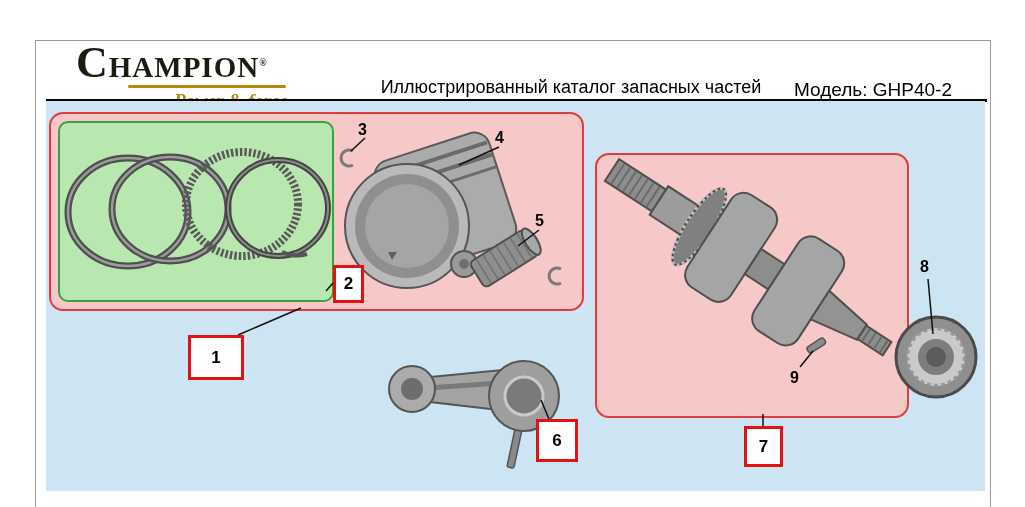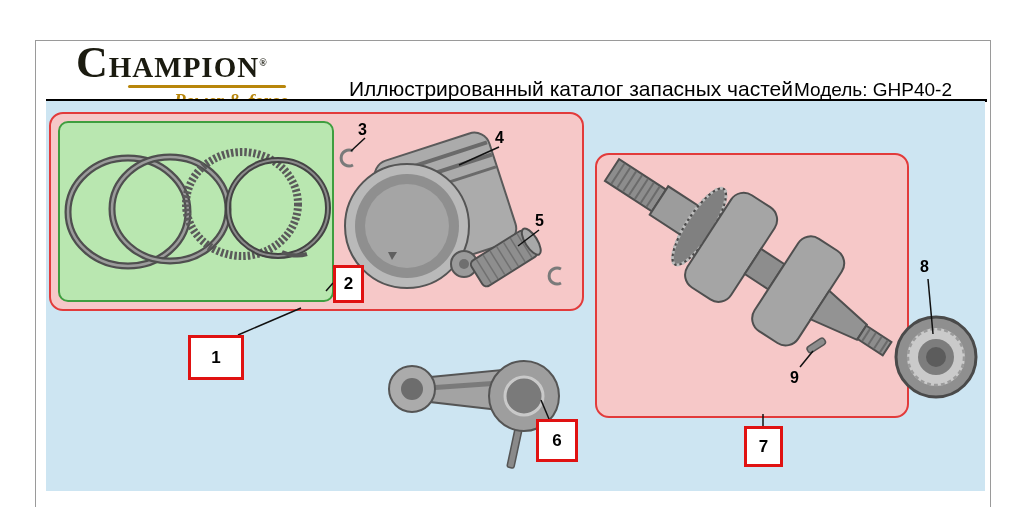--- a/index.html
+++ b/index.html
@@ -12,21 +12,21 @@
   .brand-line{display:block;text-transform:uppercase;color:var(--brand-dark,#1b1b10);
               font-family:"Liberation Serif",serif;font-weight:700;font-size:29px;
               letter-spacing:1px;line-height:36px;white-space:nowrap;}
   .brand-line::first-letter{font-size:44px;}
   .reg{font-size:10px;vertical-align:super;}
   .swoosh{height:3px;width:158px;margin:0 0 2px 52px;border-radius:3px;
           background:var(--brand-gold,#b8860b);}
   .tagline{width:212px;text-align:right;font-family:"Liberation Serif",serif;
            font-style:italic;font-weight:700;font-size:19px;color:var(--brand-gold,#b8860b);}
   .title{position:absolute;left:255px;top:36px;width:560px;text-align:center;
-         font-size:21px;font-weight:500;color:#000;}
+         font-size:18px;font-weight:500;color:#000;}
   .model{position:absolute;left:758px;top:38px;font-size:19px;font-weight:500;color:#000;}
   .rule{position:absolute;left:10px;top:58px;width:941px;height:2.5px;background:#000;}
   
   .canvas{position:absolute;left:46px;top:101px;width:939px;height:390px;z-index:0;
           background:var(--canvas-blue,#cde5f2);}
   .group-box{position:absolute;border:2px solid var(--group-red-border,#e23b3b);
              border-radius:14px;background:var(--group-pink,#f6c8c8);}
   #gb-piston{left:49px;top:112px;width:531px;height:195px;z-index:1;}
   #gb-crank{left:595px;top:153px;width:310px;height:261px;z-index:1;}
   .subgroup-box{position:absolute;left:58px;top:121px;width:272px;height:177px;z-index:2;

